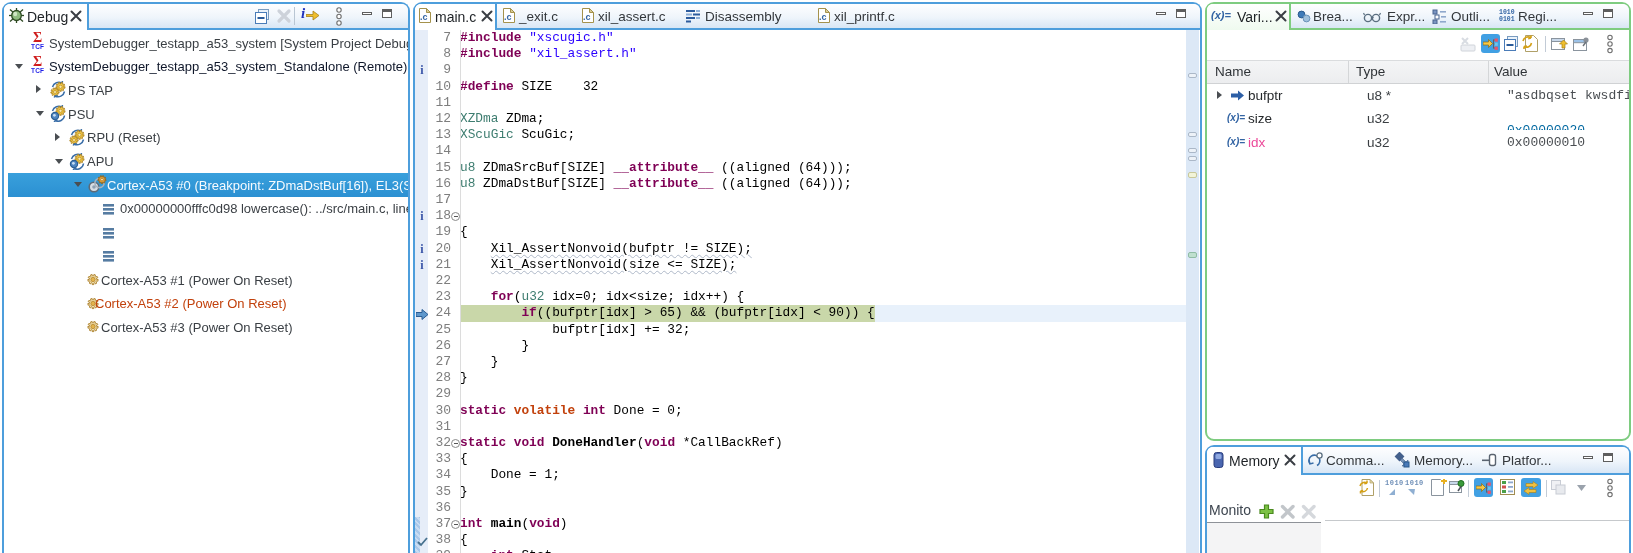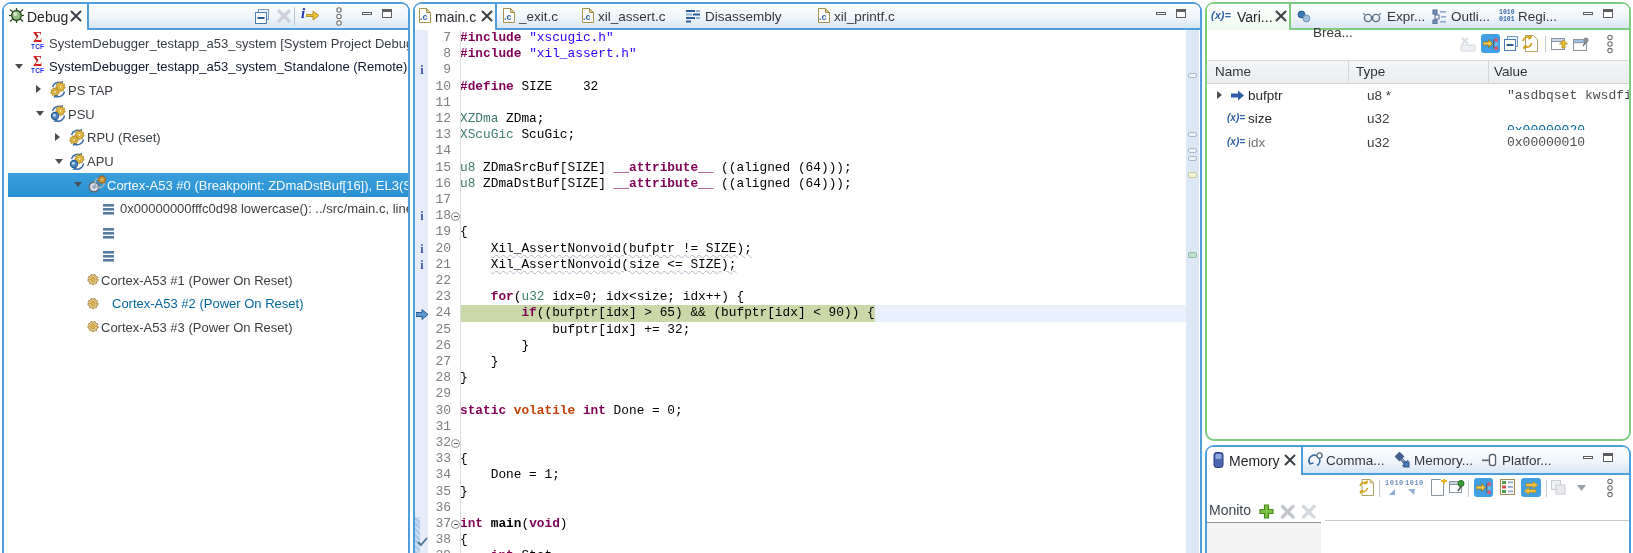--- a/index.html
+++ b/index.html
@@ -168,21 +168,21 @@
           <path d="M12.2 8.5 L12.2 8.5 L11.9 10.3 L10.5 9.8 L9.9 10.9 L11.0 11.8 L9.6 13.0 L8.9 11.7 L7.7 12.2 L7.9 13.6 L6.1 13.6 L6.3 12.2 L5.1 11.7 L4.4 13.0 L3.0 11.8 L4.1 10.9 L3.5 9.8 L2.1 10.3 L1.8 8.5 L3.3 8.5 L3.5 7.2 L2.1 6.7 L3.0 5.2 L4.1 6.1 L5.1 5.3 L4.4 4.0 L6.1 3.4 L6.3 4.8 L7.7 4.8 L7.9 3.4 L9.6 4.0 L8.9 5.3 L9.9 6.1 L11.0 5.2 L11.9 6.7 L10.5 7.2 L10.7 8.5 Z" fill="#F4E3B2" stroke="#A4761C" stroke-width="0.8"></path>
           <circle cx="7" cy="8.5" r="2.2" fill="#E3B34D" stroke="#A4761C" stroke-width="0.6"></circle>
         </svg></span>
       <span class="tl" style="left:93px;color:#3A3F44">Cortex-A53 #1 (Power On Reset)</span>
     </div>
 <div class="trow" style="top:261.7px">
       <span class="ticn" style="left:78px"><svg width="15" height="17">
           <path d="M12.2 8.5 L12.2 8.5 L11.9 10.3 L10.5 9.8 L9.9 10.9 L11.0 11.8 L9.6 13.0 L8.9 11.7 L7.7 12.2 L7.9 13.6 L6.1 13.6 L6.3 12.2 L5.1 11.7 L4.4 13.0 L3.0 11.8 L4.1 10.9 L3.5 9.8 L2.1 10.3 L1.8 8.5 L3.3 8.5 L3.5 7.2 L2.1 6.7 L3.0 5.2 L4.1 6.1 L5.1 5.3 L4.4 4.0 L6.1 3.4 L6.3 4.8 L7.7 4.8 L7.9 3.4 L9.6 4.0 L8.9 5.3 L9.9 6.1 L11.0 5.2 L11.9 6.7 L10.5 7.2 L10.7 8.5 Z" fill="#F4E3B2" stroke="#A4761C" stroke-width="0.8"></path>
           <circle cx="7" cy="8.5" r="2.2" fill="#E3B34D" stroke="#A4761C" stroke-width="0.6"></circle>
         </svg></span>
-      <span class="tl" style="left:104px;color:#0369a1">Cortex-A53 #2 (Power On Reset)</span>
+      <span class="tl" style="left:87px;color:#c2410c">Cortex-A53 #2 (Power On Reset)</span>
     </div>
 <div class="trow" style="top:285.4px">
       <span class="ticn" style="left:78px"><svg width="15" height="17">
           <path d="M12.2 8.5 L12.2 8.5 L11.9 10.3 L10.5 9.8 L9.9 10.9 L11.0 11.8 L9.6 13.0 L8.9 11.7 L7.7 12.2 L7.9 13.6 L6.1 13.6 L6.3 12.2 L5.1 11.7 L4.4 13.0 L3.0 11.8 L4.1 10.9 L3.5 9.8 L2.1 10.3 L1.8 8.5 L3.3 8.5 L3.5 7.2 L2.1 6.7 L3.0 5.2 L4.1 6.1 L5.1 5.3 L4.4 4.0 L6.1 3.4 L6.3 4.8 L7.7 4.8 L7.9 3.4 L9.6 4.0 L8.9 5.3 L9.9 6.1 L11.0 5.2 L11.9 6.7 L10.5 7.2 L10.7 8.5 Z" fill="#F4E3B2" stroke="#A4761C" stroke-width="0.8"></path>
           <circle cx="7" cy="8.5" r="2.2" fill="#E3B34D" stroke="#A4761C" stroke-width="0.6"></circle>
         </svg></span>
       <span class="tl" style="left:93px;color:#3A3F44">Cortex-A53 #3 (Power On Reset)</span>
     </div>
   </div>
 <div class="panel" style="left:413px;top:2px;width:789px;height:551px;border:2px solid #4E9EDC;border-radius:9px 9px 0 0;border-bottom:none"></div>
@@ -271,20 +271,21 @@
 <div class="cl" style="top:337.8px">        }</div>
 <div class="ln" style="top:354.0px">27</div>
 <div class="cl" style="top:354.0px">    }</div>
 <div class="ln" style="top:370.2px">28</div>
 <div class="cl" style="top:370.2px">}</div>
 <div class="ln" style="top:386.4px">29</div>
 <div class="ln" style="top:402.6px">30</div>
 <div class="cl" style="top:402.6px"><b style="color:#7F0055">static</b> <b style="color:#c2410c">volatile</b> <b style="color:#7F0055">int</b> Done = 0;</div>
 <div class="ln" style="top:418.8px">31</div>
 <div class="ln" style="top:435.0px">32</div>
+<div class="cl" style="top:435.0px"><b style="color:#7F0055">static</b> <b style="color:#7F0055">void</b> <b>DoneHandler</b>(<b style="color:#7F0055">void</b> *CallBackRef)</div>
 <div class="ln" style="top:451.2px">33</div>
 <div class="cl" style="top:451.2px">{</div>
 <div class="ln" style="top:467.4px">34</div>
 <div class="cl" style="top:467.4px">    Done = 1;</div>
 <div class="ln" style="top:483.6px">35</div>
 <div class="cl" style="top:483.6px">}</div>
 <div class="ln" style="top:499.8px">36</div>
 <div class="ln" style="top:516.0px">37</div>
 <div class="cl" style="top:516.0px"><b style="color:#7F0055">int</b> <b>main</b>(<b style="color:#7F0055">void</b>)</div>
 <div class="ln" style="top:532.2px">38</div>
@@ -328,21 +329,21 @@
 <div style="position:absolute;left:1211px;top:9px;font:italic 11px 'Liberation Sans',sans-serif;color:#3465A4;font-weight:bold">(x)=</div>
 <div class="atabtxt" style="left:1237px;top:9px">Vari...</div>
 <svg style="position:absolute;left:1275px;top:10px" width="12" height="12">
     <path d="M1.5 1.5 L10.5 10.5 M10.5 1.5 L1.5 10.5" stroke="#3A3E44" stroke-width="2" stroke-linecap="round"></path>
     <path d="M1.5 1.5 L10.5 10.5 M10.5 1.5 L1.5 10.5" stroke="#3A3E44" stroke-width="0.8"></path>
   </svg>
 <svg style="position:absolute;left:1297px;top:10px;" width="14" height="13">
     <circle cx="4.5" cy="4.5" r="3.4" fill="#3E7AB8" stroke="#2A5A8C"></circle>
     <circle cx="9.5" cy="8.5" r="3.4" fill="#9FC0DC" stroke="#6A92B8"></circle>
   </svg>
-<div class="tabtxt" style="left:1313px;top:25px">Brea...</div>
+<div class="tabtxt" style="left:1313px;top:9px">Brea...</div>
 <svg style="position:absolute;left:1363px;top:10px;" width="20" height="13">
     <circle cx="5" cy="8" r="3.6" fill="none" stroke="#5A6E80" stroke-width="1.4"></circle>
     <circle cx="13" cy="8" r="3.6" fill="none" stroke="#5A6E80" stroke-width="1.4"></circle>
     <path d="M8.6 8 Q9.5 6.5 10.4 8" fill="none" stroke="#5A6E80" stroke-width="1.2"></path>
     <path d="M1.5 5 L0.5 3 M16.5 5 L17.5 3" stroke="#5A6E80" stroke-width="1.2"></path>
   </svg>
 <div class="tabtxt" style="left:1387px;top:9px">Expr...</div>
 <svg style="position:absolute;left:1432px;top:9px;" width="15" height="15">
     <rect x="1" y="1" width="4" height="4" fill="#7A94C0" stroke="#4A6490"></rect>
     <rect x="8" y="2" width="6" height="1.6" fill="#8FA8CC"></rect>
@@ -412,21 +413,21 @@
     <span style="position:absolute;left:300px;top:4px;font:13px 'Liberation Mono',monospace;color:#4A4E52;white-space:pre">"asdbqset kwsdfi</span>
   </div>
 <div style="position:absolute;left:1207px;top:107.3px;width:422px;height:23px;overflow:hidden">
     <span style="position:absolute;left:20px;top:5px;font:italic bold 10px 'Liberation Sans',sans-serif;color:#3465A4">(x)=</span>
     <span style="position:absolute;left:41px;top:4px;font:13.5px 'Liberation Sans',sans-serif;color:#26292C">size</span>
     <span style="position:absolute;left:160px;top:4px;font:13.5px 'Liberation Sans',sans-serif;color:#3A3E42">u32</span>
     <span style="position:absolute;left:300px;top:16px;font:13px 'Liberation Mono',monospace;color:#0369a1;white-space:pre">0x00000020</span>
   </div>
 <div style="position:absolute;left:1207px;top:130.6px;width:422px;height:23px;overflow:hidden">
     <span style="position:absolute;left:20px;top:5px;font:italic bold 10px 'Liberation Sans',sans-serif;color:#3465A4">(x)=</span>
-    <span style="position:absolute;left:41px;top:4px;font:13.5px 'Liberation Sans',sans-serif;color:#737373">idx</span>
+    <span style="position:absolute;left:41px;top:4px;font:13.5px 'Liberation Sans',sans-serif;color:#ec4899">idx</span>
     <span style="position:absolute;left:160px;top:4px;font:13.5px 'Liberation Sans',sans-serif;color:#3A3E42">u32</span>
     <span style="position:absolute;left:300px;top:4px;font:13px 'Liberation Mono',monospace;color:#4A4E52;white-space:pre">0x00000010</span>
   </div>
 <div class="panel" style="left:1205px;top:445px;width:426px;height:108px;border:2px solid #4E9EDC;border-radius:9px 9px 0 0;border-bottom:none"></div>
 <div class="tabbar" style="left:1207px;top:447px;width:422px;height:26px;border-radius:6px 6px 0 0"></div>
 <div style="position:absolute;left:1207px;top:473px;width:422px;height:2px;background:#4E9EDC"></div>
 <div style="position:absolute;left:1207px;top:447px;width:96px;height:28px;background:#FFF;border-right:2px solid #4E9EDC;border-radius:6px 0 0 0"></div>
 <svg style="position:absolute;left:1213px;top:452px;" width="11" height="16">
     <rect x="1" y="0.5" width="9" height="15" rx="2.5" fill="#4A66B0" stroke="#2A3E7E"></rect>
     <rect x="2.5" y="2" width="6" height="5" rx="1.5" fill="#8FA8E0"></rect>

